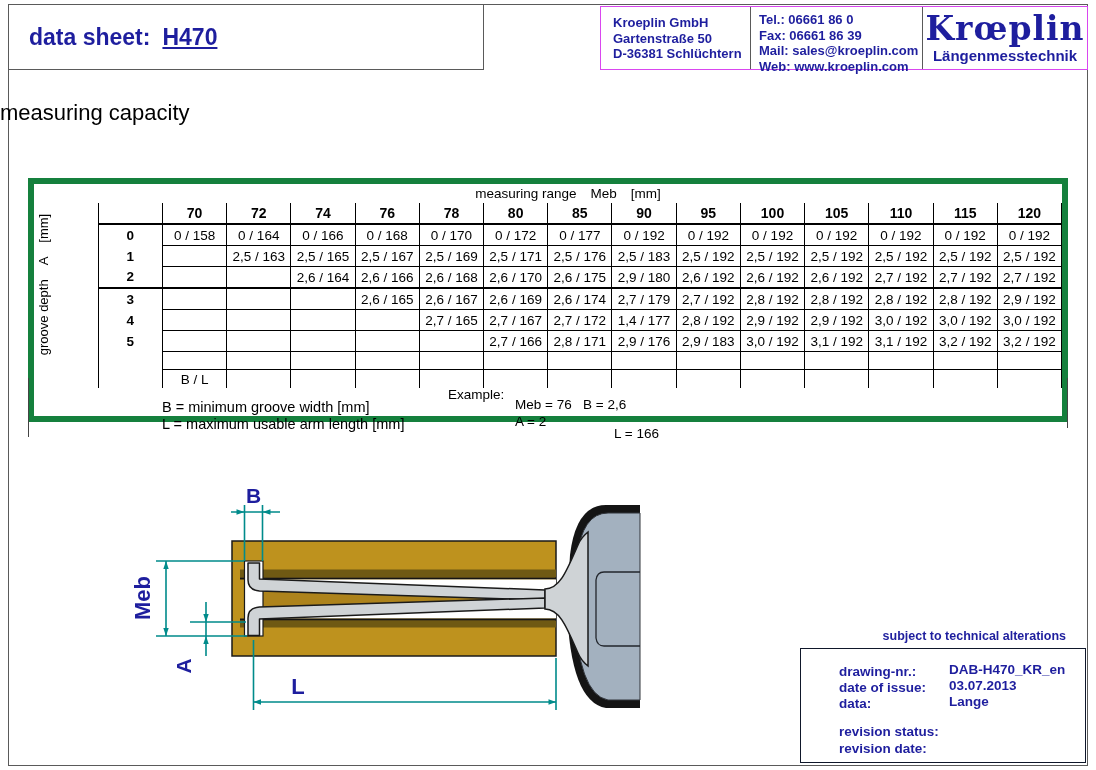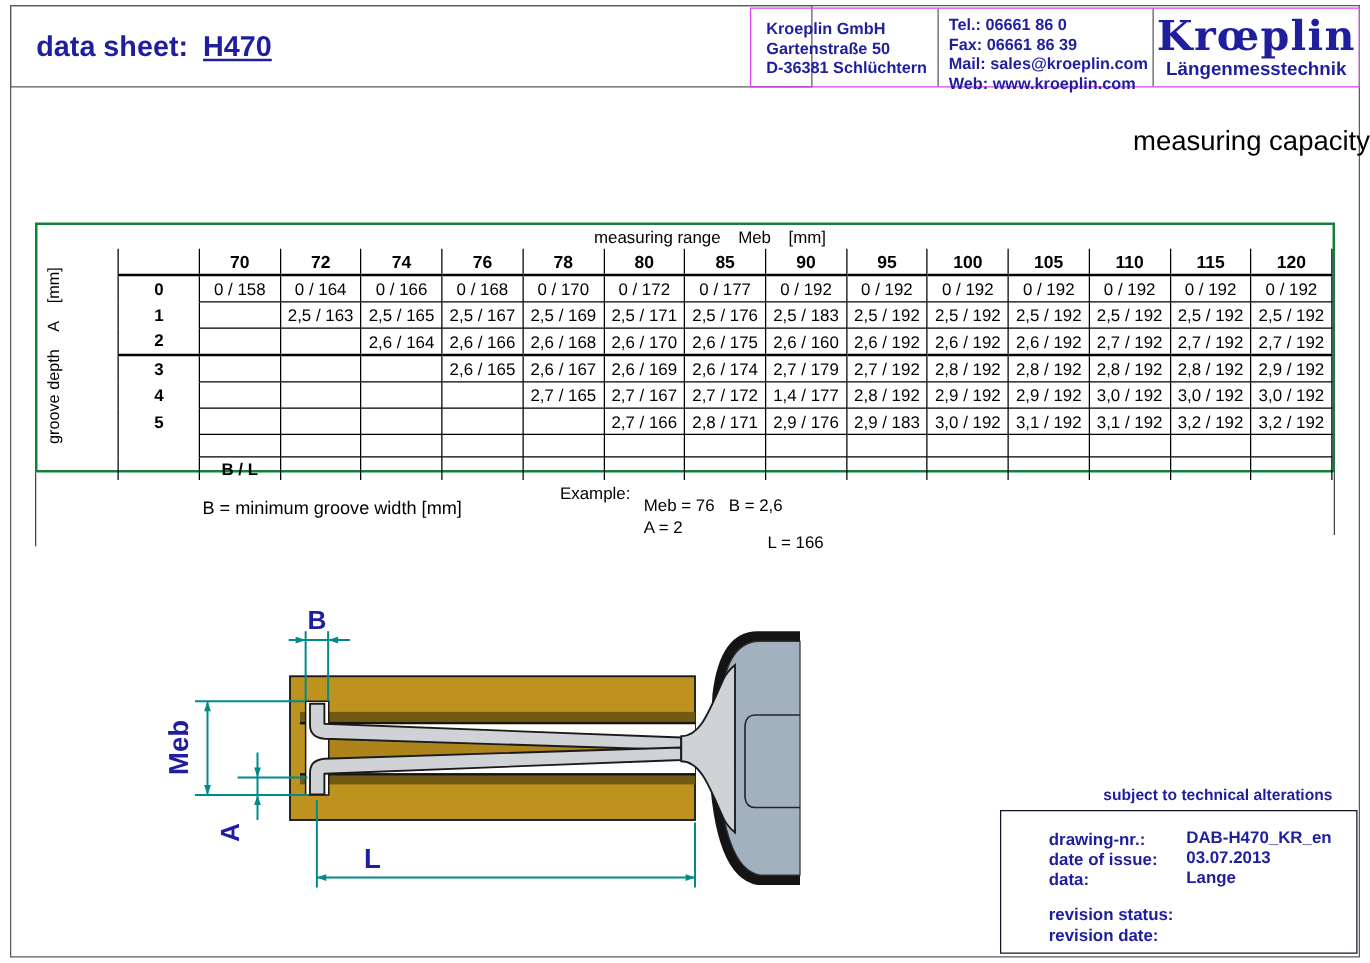--- a/index.html
+++ b/index.html
@@ -3,49 +3,49 @@
 <meta charset="utf-8">
 <style>
   html,body{margin:0;padding:0;background:#fff;}
   #page{position:relative;width:1096px;height:770px;background:#fff;overflow:hidden;
         font-family:"Liberation Sans",sans-serif;color:#000;}
   .abs{position:absolute;}
   .navy{color:#1E1E9E;}
   
   #page-frame{left:8px;top:4px;width:1078px;height:760px;border:1px solid #5a5a5a;}
   
-  #title-cell{left:8px;top:4px;width:642px;height:66px;border:1px solid #5a5a5a;box-sizing:border-box;
+  #title-cell{left:8px;top:4px;width:476px;height:66px;border:1px solid #5a5a5a;box-sizing:border-box;
               display:flex;align-items:center;padding-left:20px;}
   #title-cell .t1{font-size:23px;font-weight:bold;}
   #title-cell .t2{font-size:23px;font-weight:bold;margin-left:12px;text-decoration:underline;}
   #hdr-right{left:600px;top:6px;width:488px;height:64px;border:1px solid #d946ef;box-sizing:border-box;
              display:flex;}
   #hdr-right .cell{box-sizing:border-box;height:100%;}
   #company-cell{width:150px;padding:8px 0 0 12px;border-right:1px solid #5a5a5a;}
   #contact-cell{width:172px;padding:5px 0 0 8px;border-right:1px solid #5a5a5a;}
   #logo-cell{flex:1;display:flex;flex-direction:column;align-items:center;justify-content:center;}
   .hdr-lines div{font-size:13px;font-weight:bold;line-height:15.5px;white-space:nowrap;}
   #logo-brand{font-family:"DejaVu Serif",serif;font-weight:bold;font-size:33px;line-height:32px;letter-spacing:1px;}
   #logo-tagline{font-size:15px;font-weight:bold;margin-top:2px;}
   
-  #section-title{left:0;top:100px;width:1096px;text-align:right;font-size:22px;}
-  
-  #table-box{left:28px;top:178px;width:1040px;height:200px;border:2px solid #15803d;box-sizing:border-box;}
+  #section-title{left:0;top:100px;width:1096px;text-align:left;font-size:22px;}
+  
+  #table-box{left:28px;top:178px;width:1040px;height:244px;border:6px solid #15803d;box-sizing:border-box;}
   #range-header{height:19px;display:flex;align-items:center;justify-content:center;gap:14px;
                 font-size:13.5px;padding-left:40px;box-sizing:border-box;}
   table.cap{border-collapse:collapse;table-layout:fixed;width:100%;}
   table.cap td{padding:0;text-align:center;font-size:13.5px;height:20px;overflow:hidden;white-space:nowrap;}
   table.cap td.sp{border:none;}
   table.cap td.rh{border-left:1px solid #000;border-right:1px solid #000;font-weight:bold;}
   table.cap td.c{border:1px solid #000;}
   table.cap tr.colnums td.c{border-top:none;border-bottom:2px solid #000;font-weight:bold;font-size:14px;}
   table.cap tr.colnums td.rh{border-top:none;border-bottom:2px solid #000;}
   table.cap tr.grp td.c,table.cap tr.grp td.rh{border-bottom:2px solid #000;}
   table.cap tr.emptyrow td{height:17px;}
-  table.cap tr.blrow td{height:18px;font-weight:bold;border-bottom:none;}
+  table.cap tr.blrow td{height:18px;font-weight:normal;border-bottom:none;}
   #axis-label{left:30px;top:205px;width:26px;height:170px;}
   #axis-label .rot{position:absolute;left:-67px;top:72px;width:160px;transform:rotate(-90deg);
                    font-size:13px;display:flex;justify-content:center;gap:14px;white-space:nowrap;}
   .frame-ext{width:1px;background:#444;}
   
   #legend{left:162px;top:399px;font-size:14.5px;line-height:17px;}
   #example-label{left:448px;top:387px;font-size:13.5px;}
   .exv{font-size:13.5px;position:absolute;white-space:nowrap;}
   
   #alterations{left:700px;top:629px;width:366px;text-align:right;font-size:12.5px;font-weight:bold;}
@@ -148,21 +148,21 @@
           <tr class="grp">
             <td class="sp"></td>
             <td class="rh">2</td>
             <td class="c"></td>
             <td class="c"></td>
             <td class="c">2,6 / 164</td>
             <td class="c">2,6 / 166</td>
             <td class="c">2,6 / 168</td>
             <td class="c">2,6 / 170</td>
             <td class="c">2,6 / 175</td>
-            <td class="c">2,6 / 160</td>
+            <td class="c">2,9 / 180</td>
             <td class="c">2,6 / 192</td>
             <td class="c">2,6 / 192</td>
             <td class="c">2,6 / 192</td>
             <td class="c">2,7 / 192</td>
             <td class="c">2,7 / 192</td>
             <td class="c">2,7 / 192</td>
           </tr>
           <tr>
             <td class="sp"></td>
             <td class="rh">3</td>
@@ -261,20 +261,21 @@
       <span>groove depth</span>
       <span>A</span>
       <span>[mm]</span>
     </div>
   </div>
   <div class="abs frame-ext" style="left:28px;top:378px;height:59px;"></div>
   <div class="abs frame-ext" style="left:1067px;top:378px;height:50px;"></div>
 
   <div class="abs" id="legend">
     <div>B = minimum groove width [mm]</div>
+    <div>L = maximum usable arm length [mm]</div>
   </div>
   <div class="abs" id="example-label">Example:</div>
   <div class="abs exv" style="left:515px;top:397px;">Meb = 76</div>
   <div class="abs exv" style="left:583px;top:397px;">B = 2,6</div>
   <div class="abs exv" style="left:515px;top:414px;">A = 2</div>
   <div class="abs exv" style="left:614px;top:414px;margin-top:12px;">L = 166</div>
 
   <svg class="abs" style="left:130px;top:480px;" width="545" height="245" viewBox="130 480 545 245">
 
     <g>

